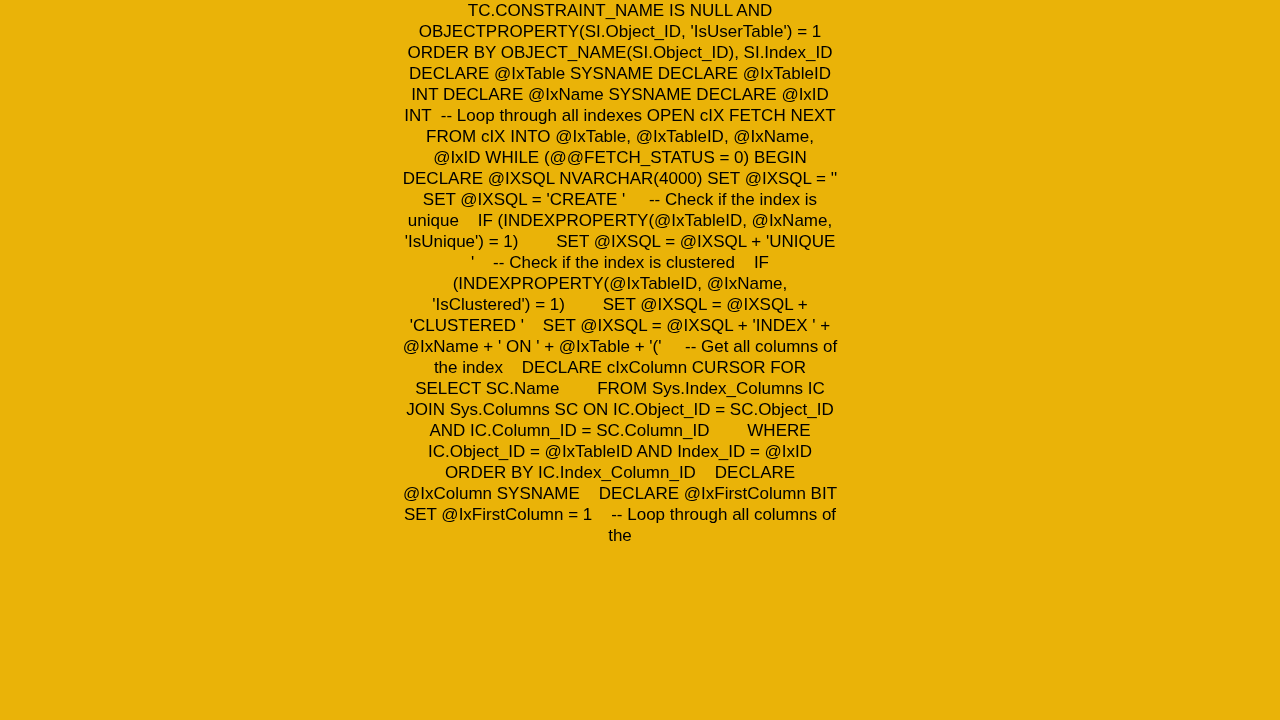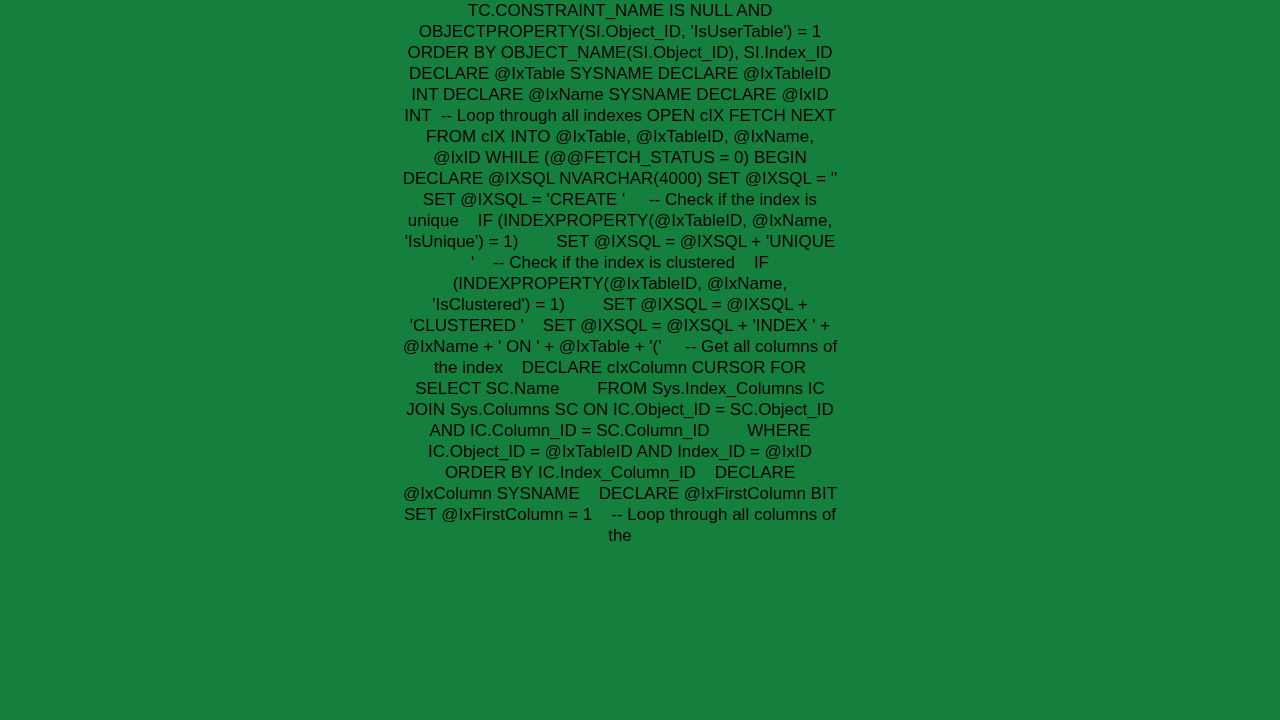--- a/index.html
+++ b/index.html
@@ -12,21 +12,21 @@
     width: 1280px;
     height: 720px;
     overflow: hidden;
     font-family: "Liberation Sans", sans-serif;
   }
   .page {
     width: 1280px;
     height: 720px;
     position: relative;
     overflow: hidden;
-    background: #15803d;
+    background: #eab308;
   }
   .sql-block {
     position: absolute;
     left: 402px;
     top: 0px;
     width: 436px;
     text-align: center;
     font-family: "Liberation Sans", sans-serif;
     font-size: 17px;
     line-height: 21px;

